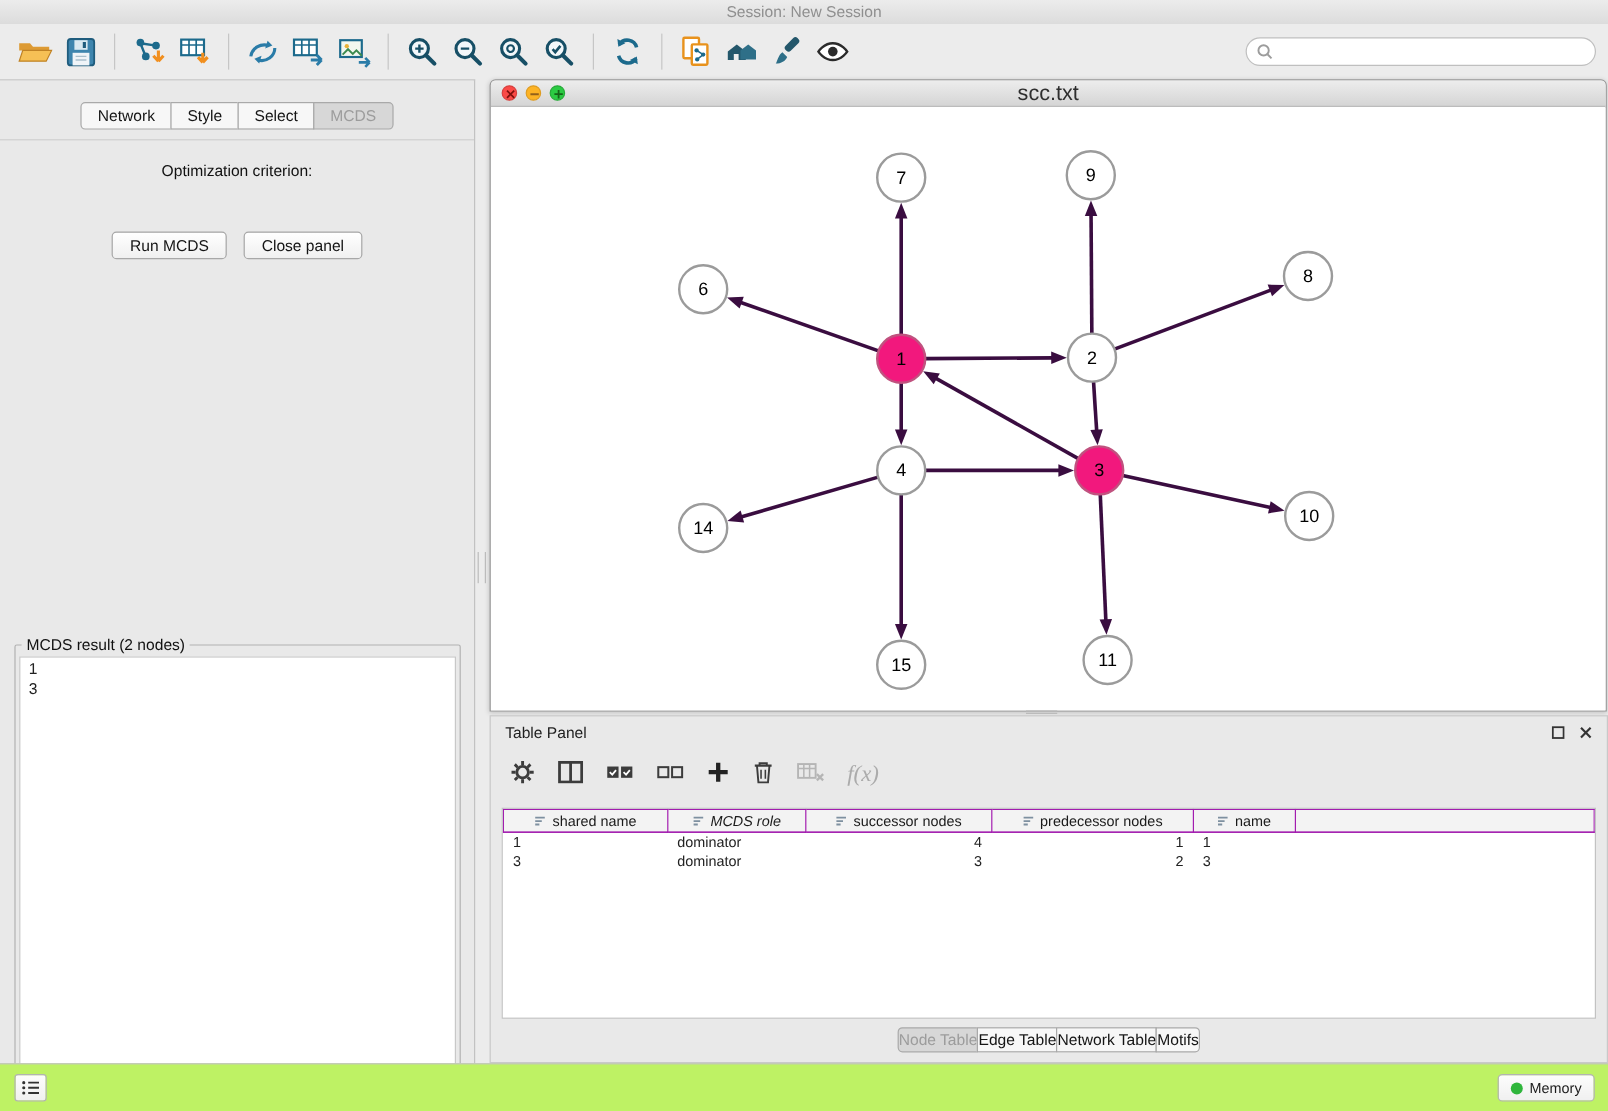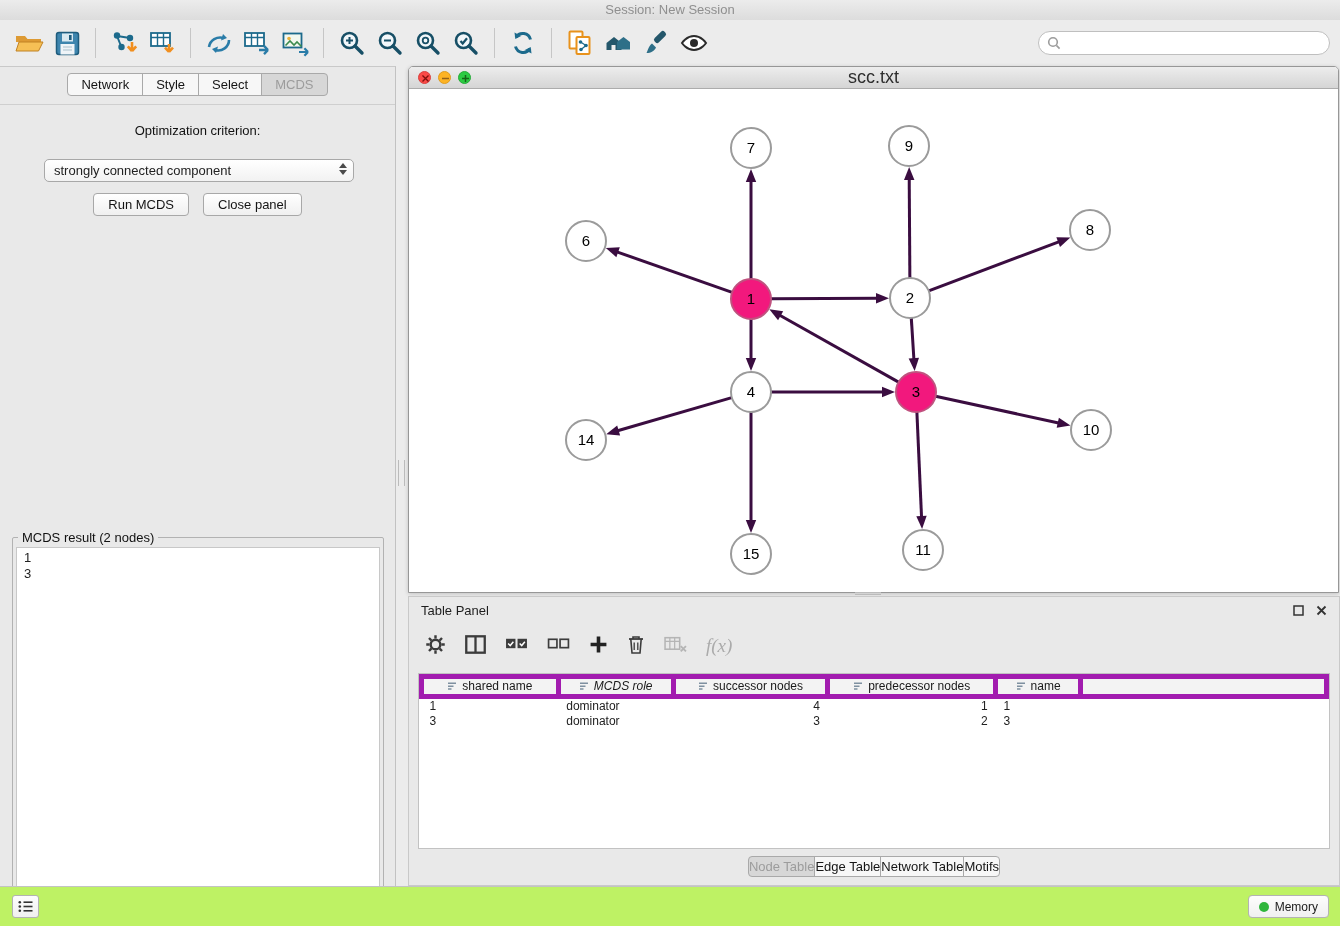--- a/index.html
+++ b/index.html
@@ -35,21 +35,21 @@
   .hd-btns { margin-left:auto; display:flex; gap:11px; align-items:center; }
   .hd-btn { width:12px; height:12px; display:flex; align-items:center; justify-content:center; }
   
   .control-panel {
     position:absolute; left:0; top:66px; width:396px; height:820px;
     background:#E9E9E9; border-right:1px solid #C2C2C2; border-top:1px solid #C9C9C9;
   }
   .cp-tabs { display:flex; justify-content:center; margin-top:6px; }
   .cp-tab {
     border:1px solid #A9A9A9; background:#F7F7F7; color:#151515;
-    font-size:13px; padding:3px 13px; margin-left:-1px; cursor:default;
+    font-size:13px; padding:3px 13px; margin-left:-1px; cursor:default;margin-top:12px;
   }
   .cp-tab:first-child { border-radius:4px 0 0 4px; margin-left:0; }
   .cp-tab:last-child { border-radius:0 4px 4px 0; }
   .cp-tab.active { background:#D7D7D7; color:#9C9C9C; }
   .cp-rule { height:1px; background:#CFCFCF; margin-top:8px; }
   .opt-label { text-align:center; font-size:13px; margin-top:18px; color:#111; }
   .combo {
     position:absolute; left:44px; top:92px; width:310px; height:23px;
     background:linear-gradient(#FFFFFF,#F2F2F2); border:1px solid #A8A8A8; border-radius:5px;
     display:flex; align-items:center; padding:0 24px 0 9px; font-size:13px;
@@ -100,21 +100,21 @@
     background:#E9E9E9; border:1px solid #C9C9C9;
   }
   .tp-toolbar { height:46px; display:flex; align-items:center; padding:0 16px; gap:19px; }
   .fx { font-family:"Liberation Serif", serif; font-style:italic; font-size:19px; color:#ABABAB; }
   .tp-table-wrap {
     position:absolute; left:9px; right:9px; top:76px; bottom:36px;
     background:#fff; border:1px solid #C2C2C2; overflow:hidden;
   }
   table { border-collapse:collapse; table-layout:fixed; font-size:12px; }
   th {
-    background:#F3F3F3; border:5px solid #a21caf; font-weight:normal; color:#1A1A1A;
+    background:#F3F3F3; border:1px solid #a21caf; font-weight:normal; color:#1A1A1A;
     height:19px; padding:0 16px; text-align:center; white-space:nowrap; overflow:hidden;
   }
   th .sort-ic { display:inline-block; vertical-align:-1px; margin-right:5px; }
   td { height:16px; padding:0 8px; white-space:nowrap; overflow:hidden; }
   .tp-tabs { position:absolute; bottom:8px; left:0; right:0; display:flex; justify-content:center; }
   .tp-tab {
     border:1px solid #A9A9A9; background:#F7F7F7; color:#151515;
     font-size:13px; padding:2px 0; margin-left:-1px; cursor:default;
   }
   .tp-tab:first-child { border-radius:4px 0 0 4px; margin-left:0; }
@@ -285,27 +285,20 @@
 
 <div class="control-panel">
   <div class="cp-tabs" id="cp-tabs">
       <div class="cp-tab">Network</div>
       <div class="cp-tab">Style</div>
       <div class="cp-tab">Select</div>
       <div class="cp-tab active">MCDS</div>
     </div>
   <div class="cp-rule"></div>
   <div class="opt-label">Optimization criterion:</div>
-  <div class="combo">
-    <span>strongly connected component</span>
-    <span class="combo-arrows">
-        <i class="up"></i>
-        <i class="dn"></i>
-      </span>
-  </div>
   <div class="cp-buttons">
     <div class="btn">Run MCDS</div>
     <div class="btn">Close panel</div>
   </div>
   <div class="groupbox">
     <span class="groupbox-legend">MCDS result (2 nodes)</span>
     <div class="groupbox-body" id="mcds-result-text">1
 3</div>
   </div>
 </div>

